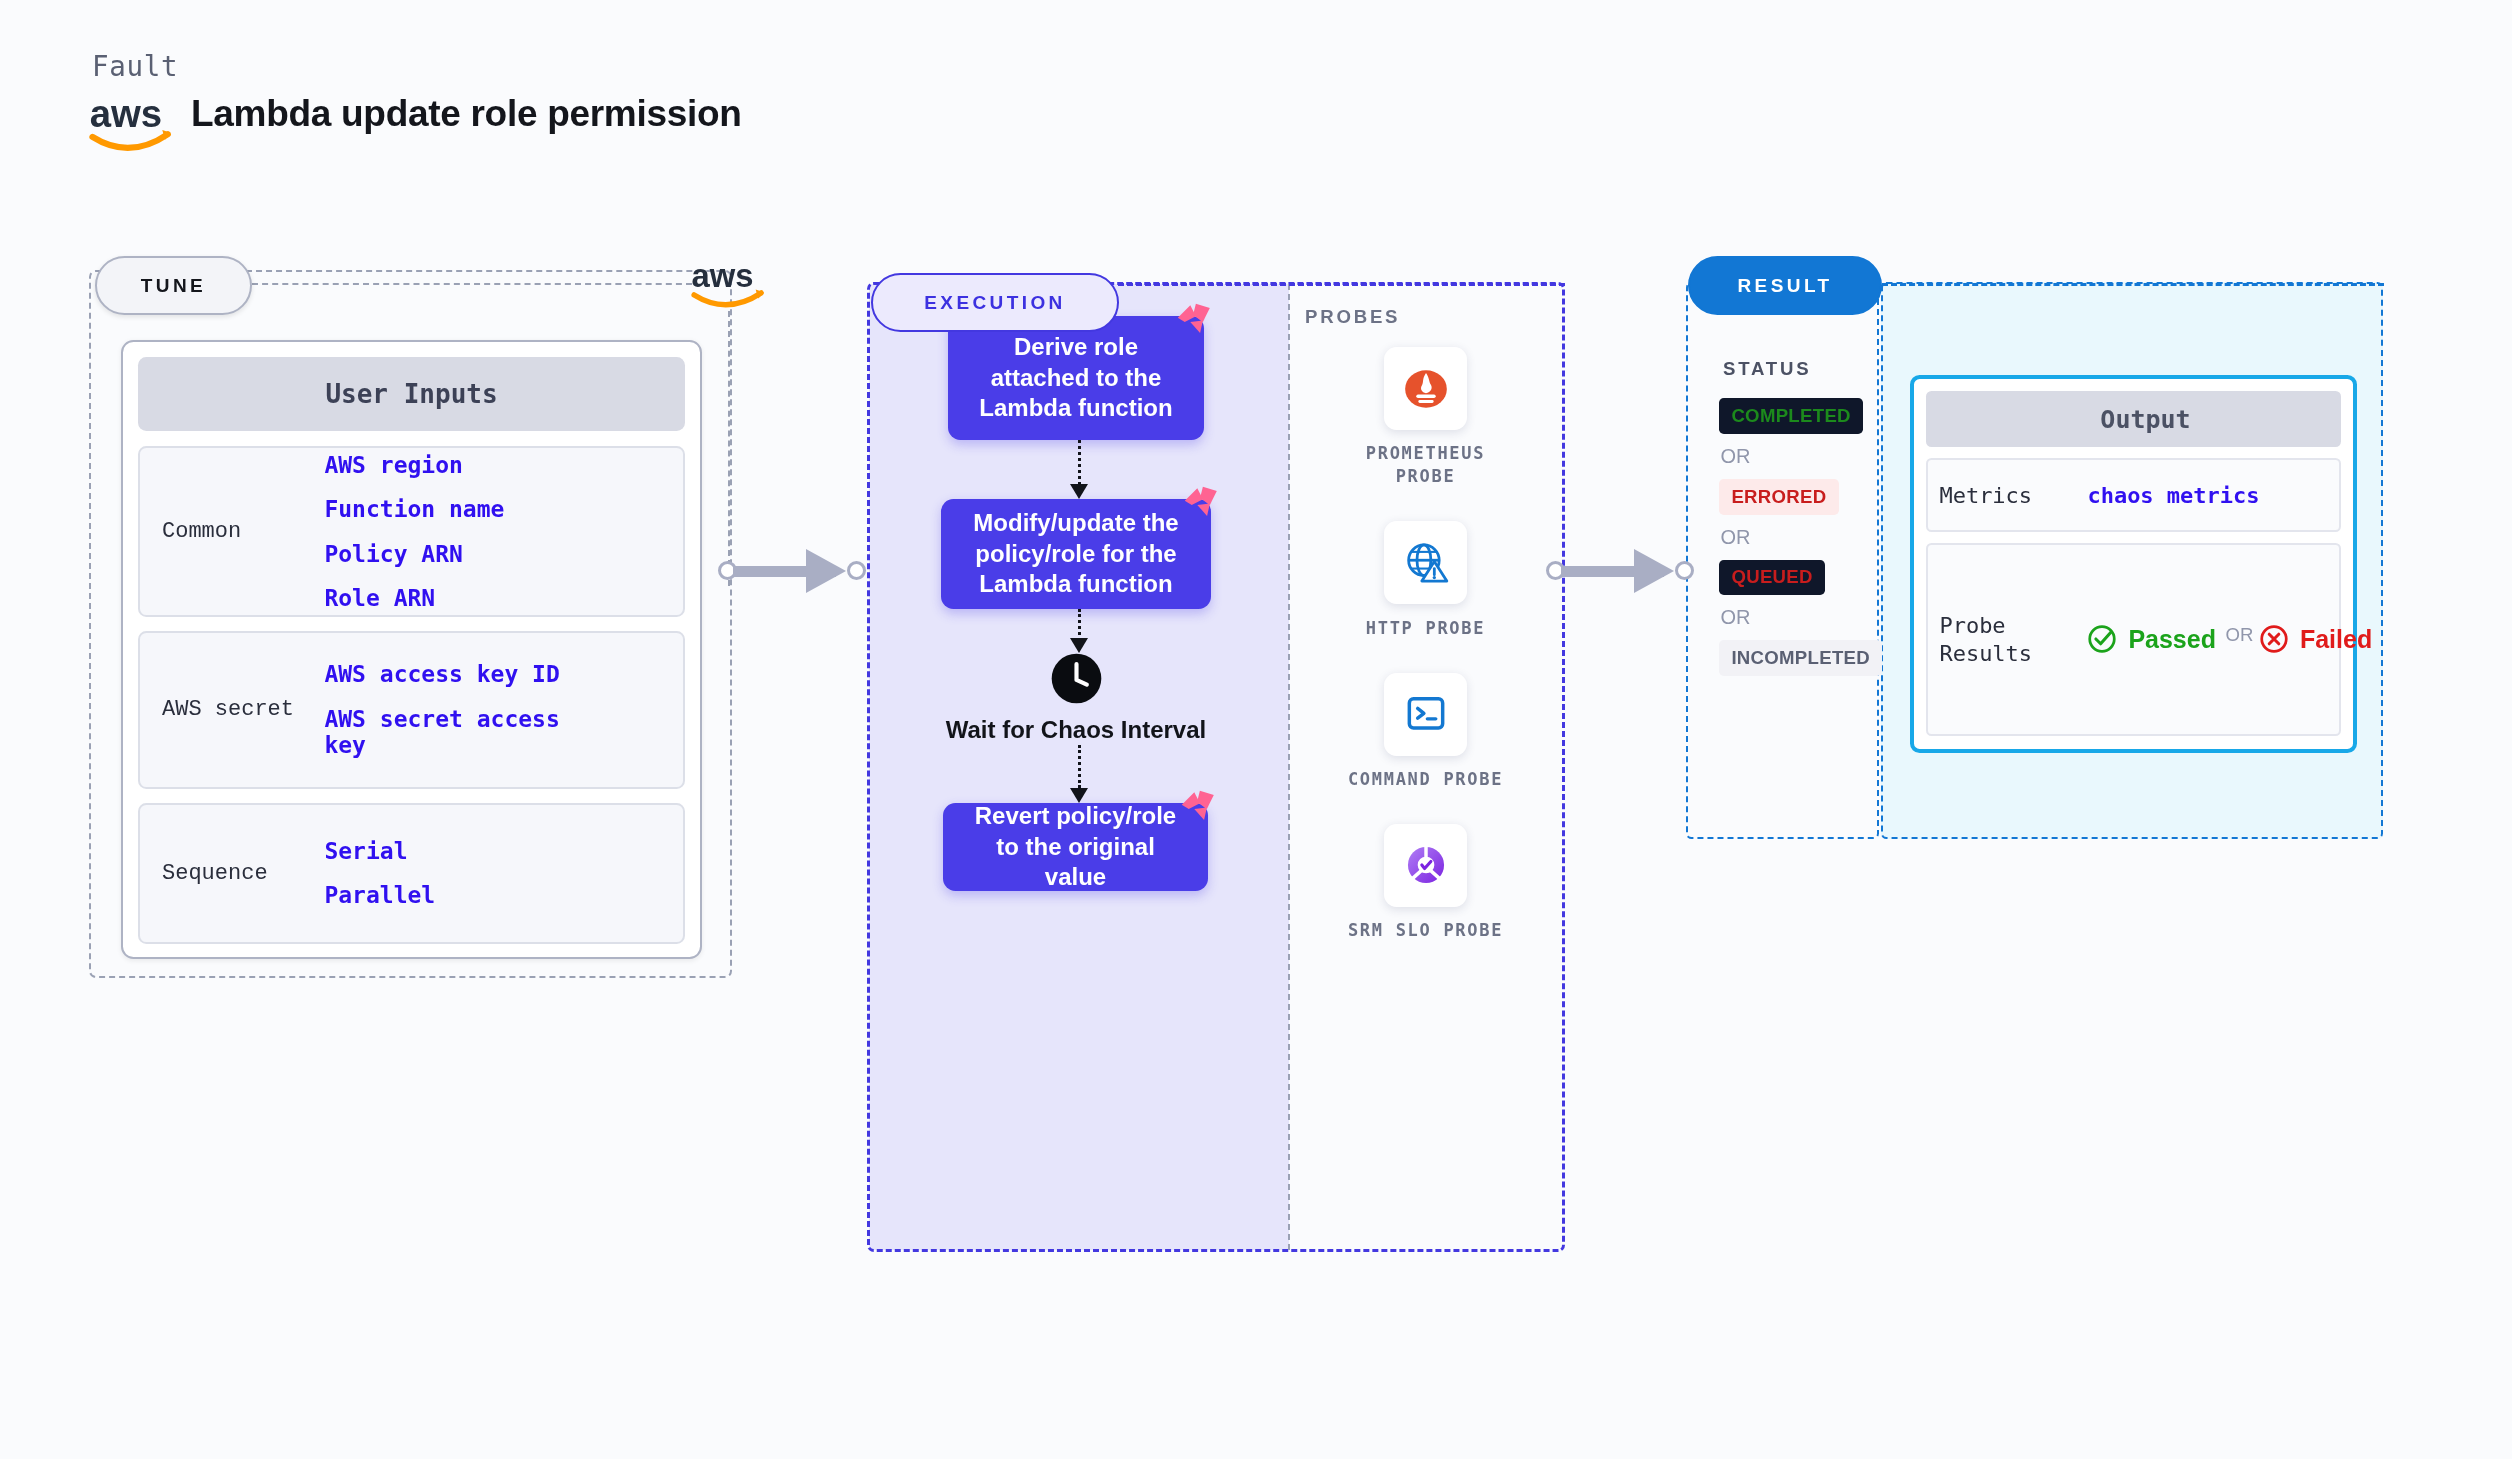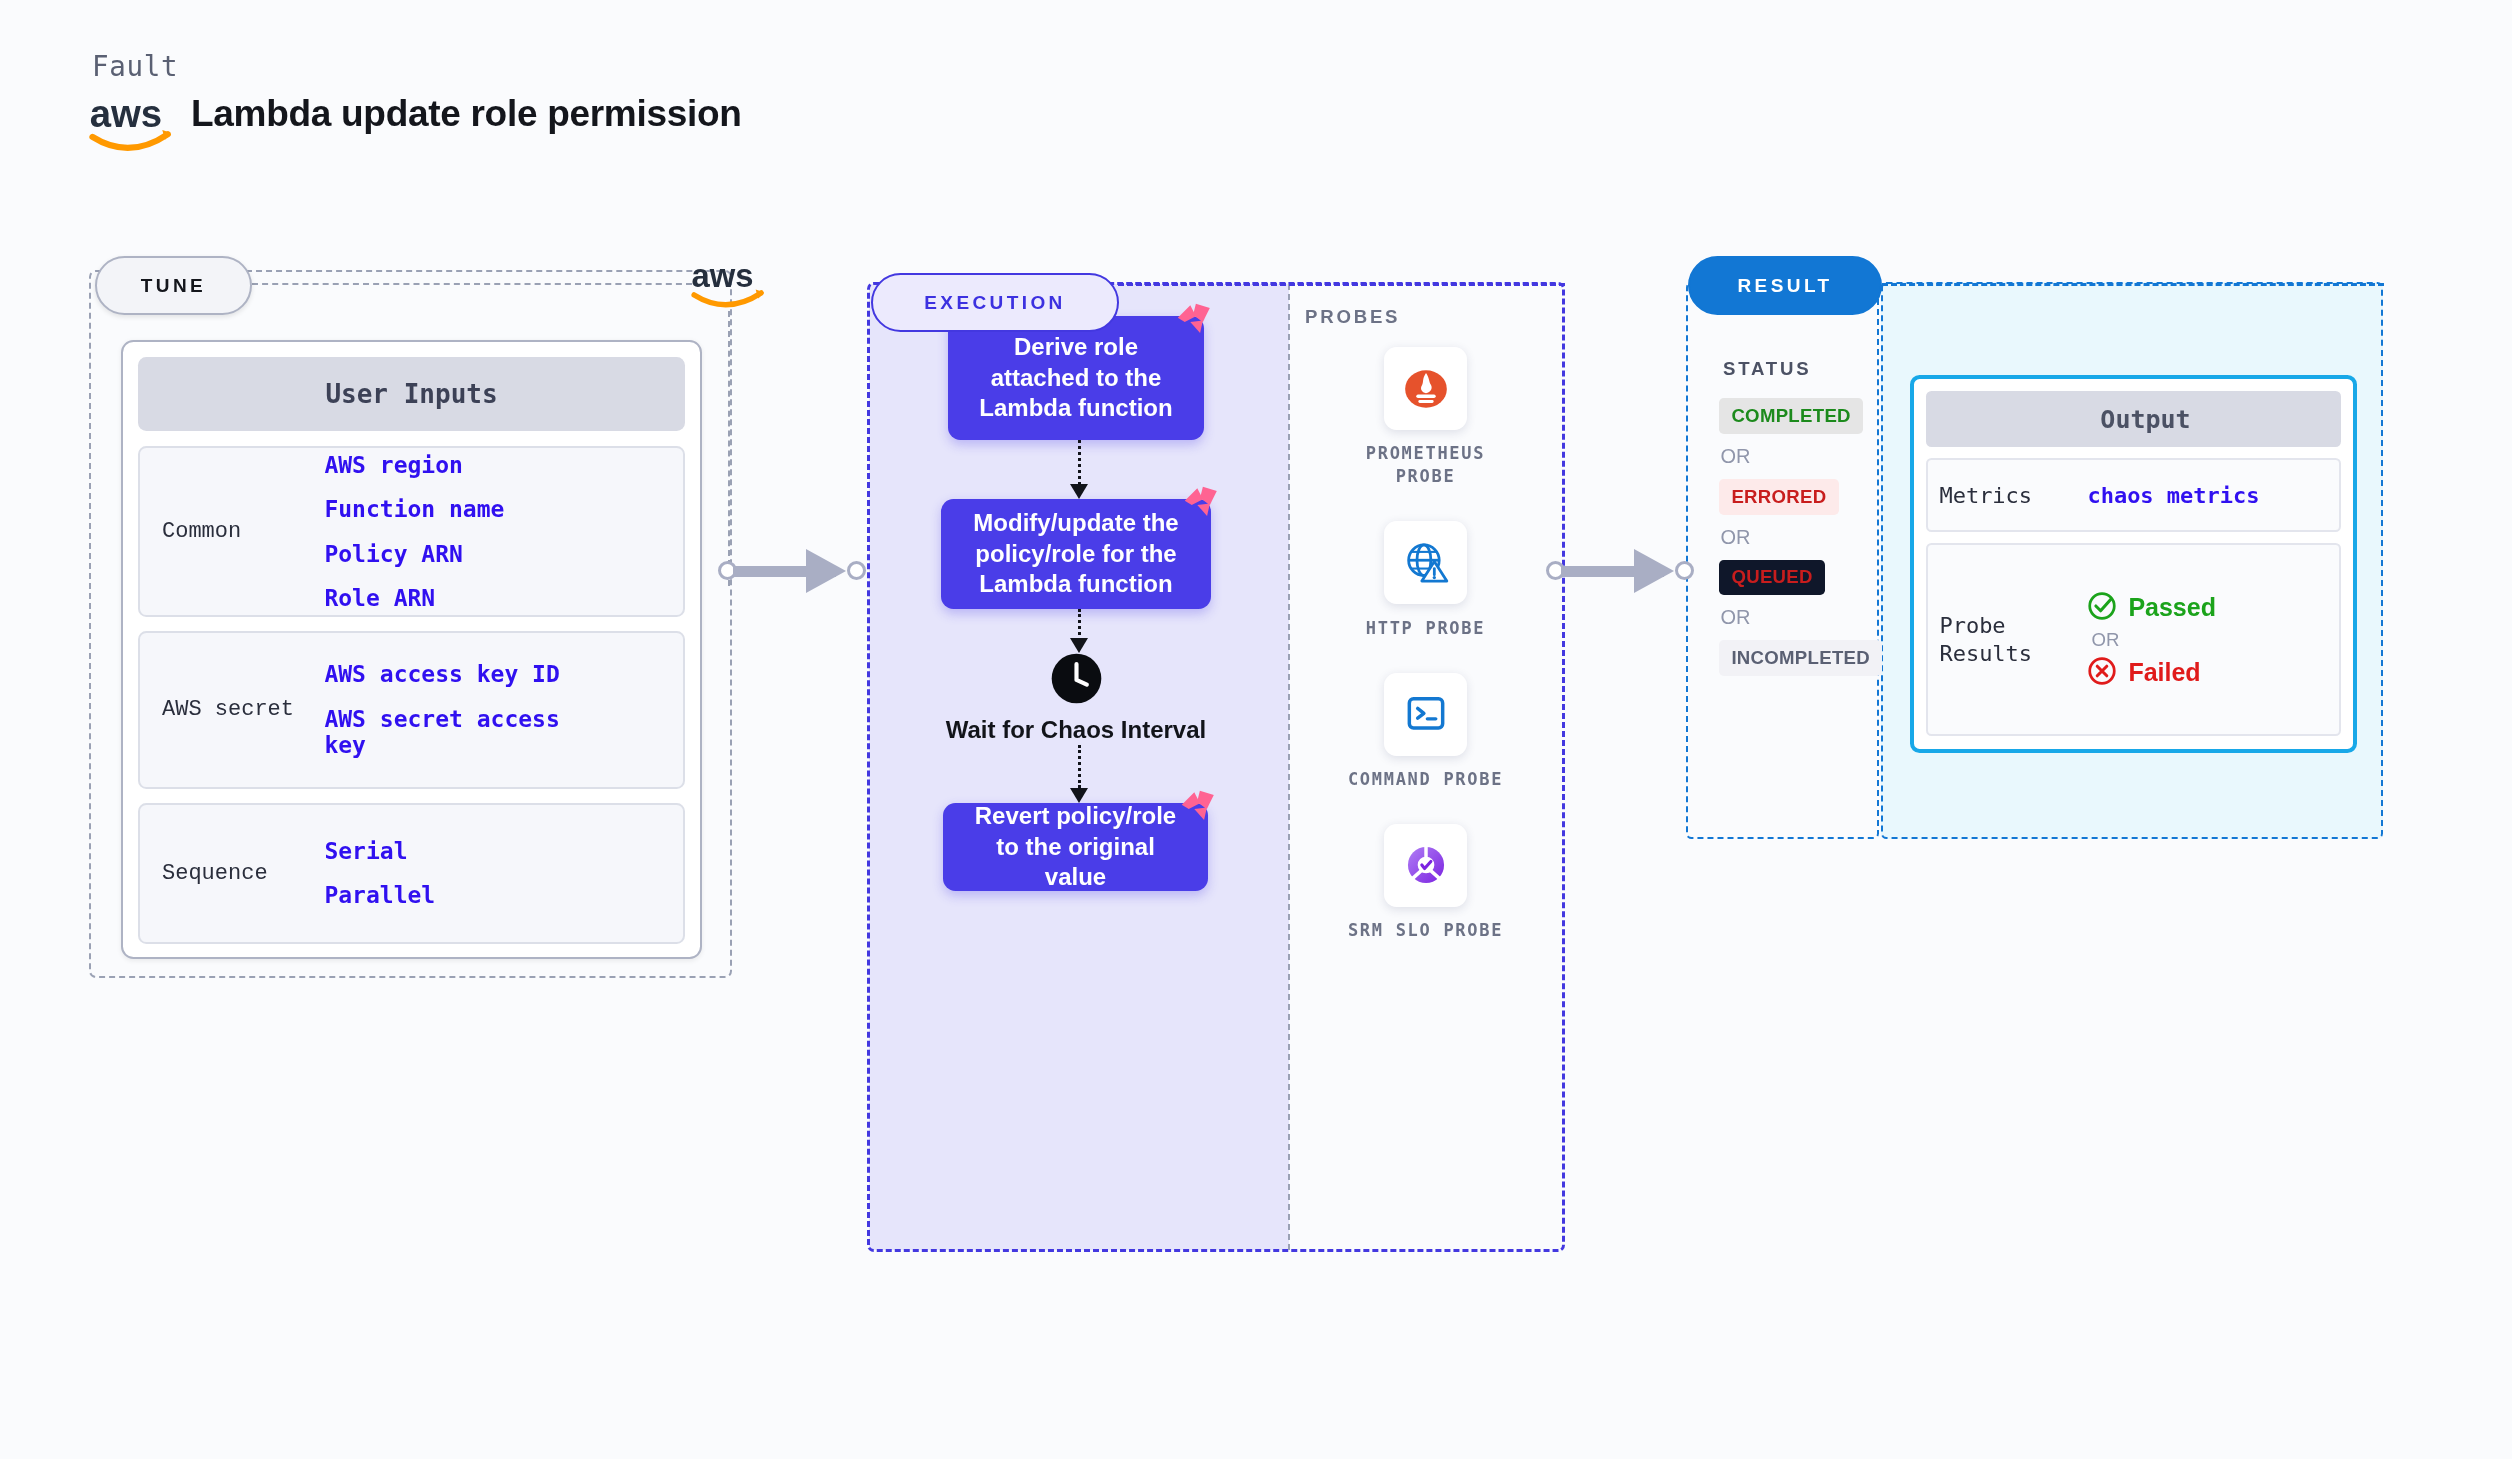--- a/index.html
+++ b/index.html
@@ -221,21 +221,21 @@
   }
   .out-key {
     width: 148px; flex: 0 0 148px;
     font-family: "DejaVu Sans Mono", monospace; font-size: 22px; color: #2a2e3c;
     line-height: 1.25;
   }
   .out-metric {
     font-family: "DejaVu Sans Mono", monospace; font-size: 22px;
     color: #3010f0; font-weight: bold;
   }
-  .out-probe { display: flex; flex-direction: column; gap: 5.5px; }
+  .out-probe { display: flex; flex-direction: row; gap: 5.5px; }
   .pr-line { display: flex; align-items: center; gap: 11px; }
   .pr-text { font-size: 25px; font-weight: bold; }
   .pr-or { font-size: 18.6px; color: #9096ab; padding-left: 4.1px; }
   .r-metrics { height: 74px; }
   .r-probes { height: 193px; }
 </style>
 </head>
 <body>
 
 <div class="page">
@@ -438,21 +438,21 @@
     <div class="arrow-dot" style="left:129px;"></div>
   </div>
 
   <div class="result-out-dash"></div>
   <div class="result-status-dash"></div>
   <div class="result-connector"></div>
   <div class="pill result-pill">RESULT</div>
 
   <div class="status-title">STATUS</div>
   <div class="status-col">
-    <div class="status-badge" style="background:#e5e5e5;color:#1c8a1c;">COMPLETED</div>
+    <div class="status-badge" style="background:#0f172a;color:#1c8a1c;">COMPLETED</div>
     <div class="status-or">OR</div>
     <div class="status-badge" style="background:#fdeaea;color:#c81d1d;">ERRORED</div>
     <div class="status-or">OR</div>
     <div class="status-badge" style="background:#0f172a;color:#c81d1d;">QUEUED</div>
     <div class="status-or">OR</div>
     <div class="status-badge" style="background:#f2f2f6;color:#5a6073;">INCOMPLETED</div>
   </div>
 
   <div class="output-card">
     <div class="output-header">Output</div>

